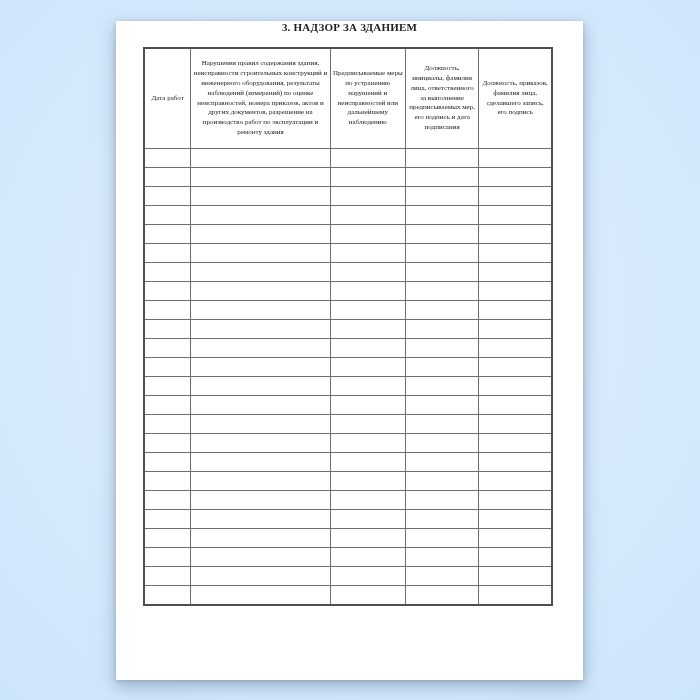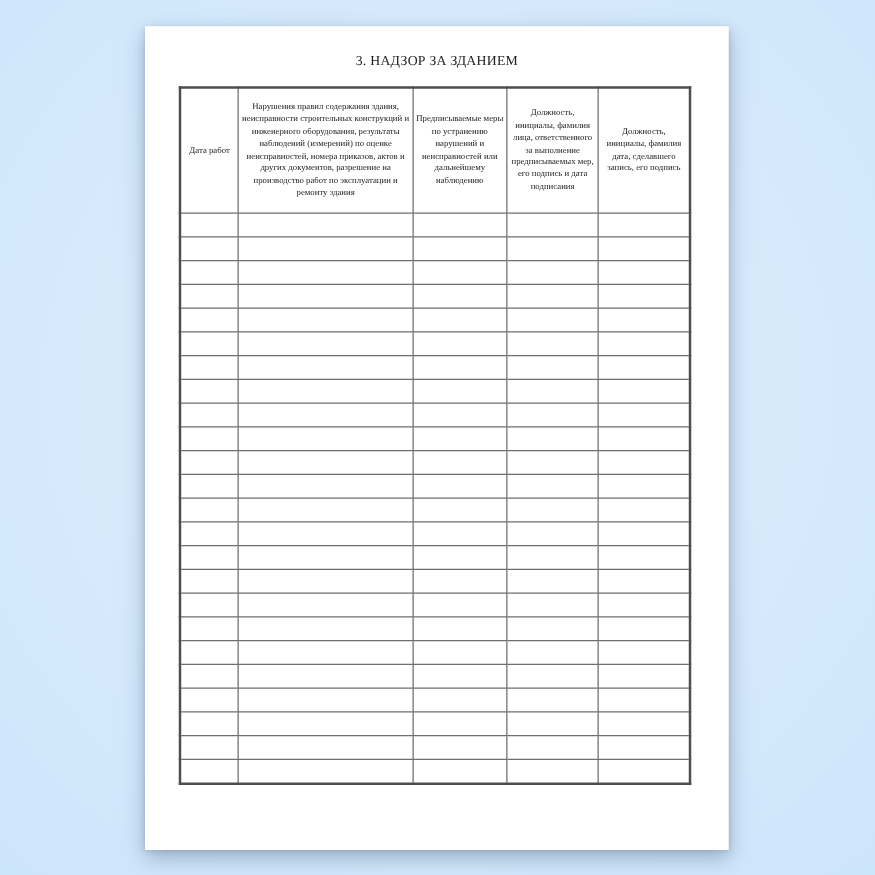--- a/index.html
+++ b/index.html
@@ -16,25 +16,24 @@
   .page {
     position: absolute;
     left: 116px;
     top: 21px;
     width: 467px;
     height: 659px;
     background: #ffffff;
     box-shadow: 0 6px 16px rgba(105, 130, 158, 0.55), 0 1px 4px rgba(105, 130, 158, 0.35);
   }
   .page-title {
-    margin-top: 22px;
     height: 14px;
     text-align: center;
     font-size: 11px;
-    font-weight: normal;
+    font-weight: bold;
     color: #1d1d1d;
     letter-spacing: 0.2px;
   }
   table.journal {
     border-collapse: collapse;
     table-layout: fixed;
     margin: 12px 0 0 27px;
     width: 410px;
     border: 2px solid #4f4f4f;
   }
@@ -78,21 +77,21 @@
         <col class="c2">
         <col class="c3">
         <col class="c4">
     </colgroup>
     <thead>
       <tr>
           <th>Дата работ</th>
           <th>Нарушения правил содержания здания, неисправности строительных конструкций и инженерного оборудования, результаты наблюдений (измерений) по оценке неисправностей, номера приказов, актов и других документов, разрешение на производство работ по эксплуатации и ремонту здания</th>
           <th>Предписываемые меры по устранению нарушений и неисправностей или дальнейшему наблюдению</th>
           <th>Должность, инициалы, фамилия лица, ответственного за выполнение предписываемых мер, его подпись и дата подписания</th>
-          <th>Должность, инициалы, фамилия дата, сделавшего запись, его подпись</th>
+          <th>Должность, приказов, фамилия лица, сделавшего запись, его подпись</th>
         </tr>
     </thead>
     <tbody>
         <tr>
           <td></td>
           <td></td>
           <td></td>
           <td></td>
           <td></td>
         </tr>

